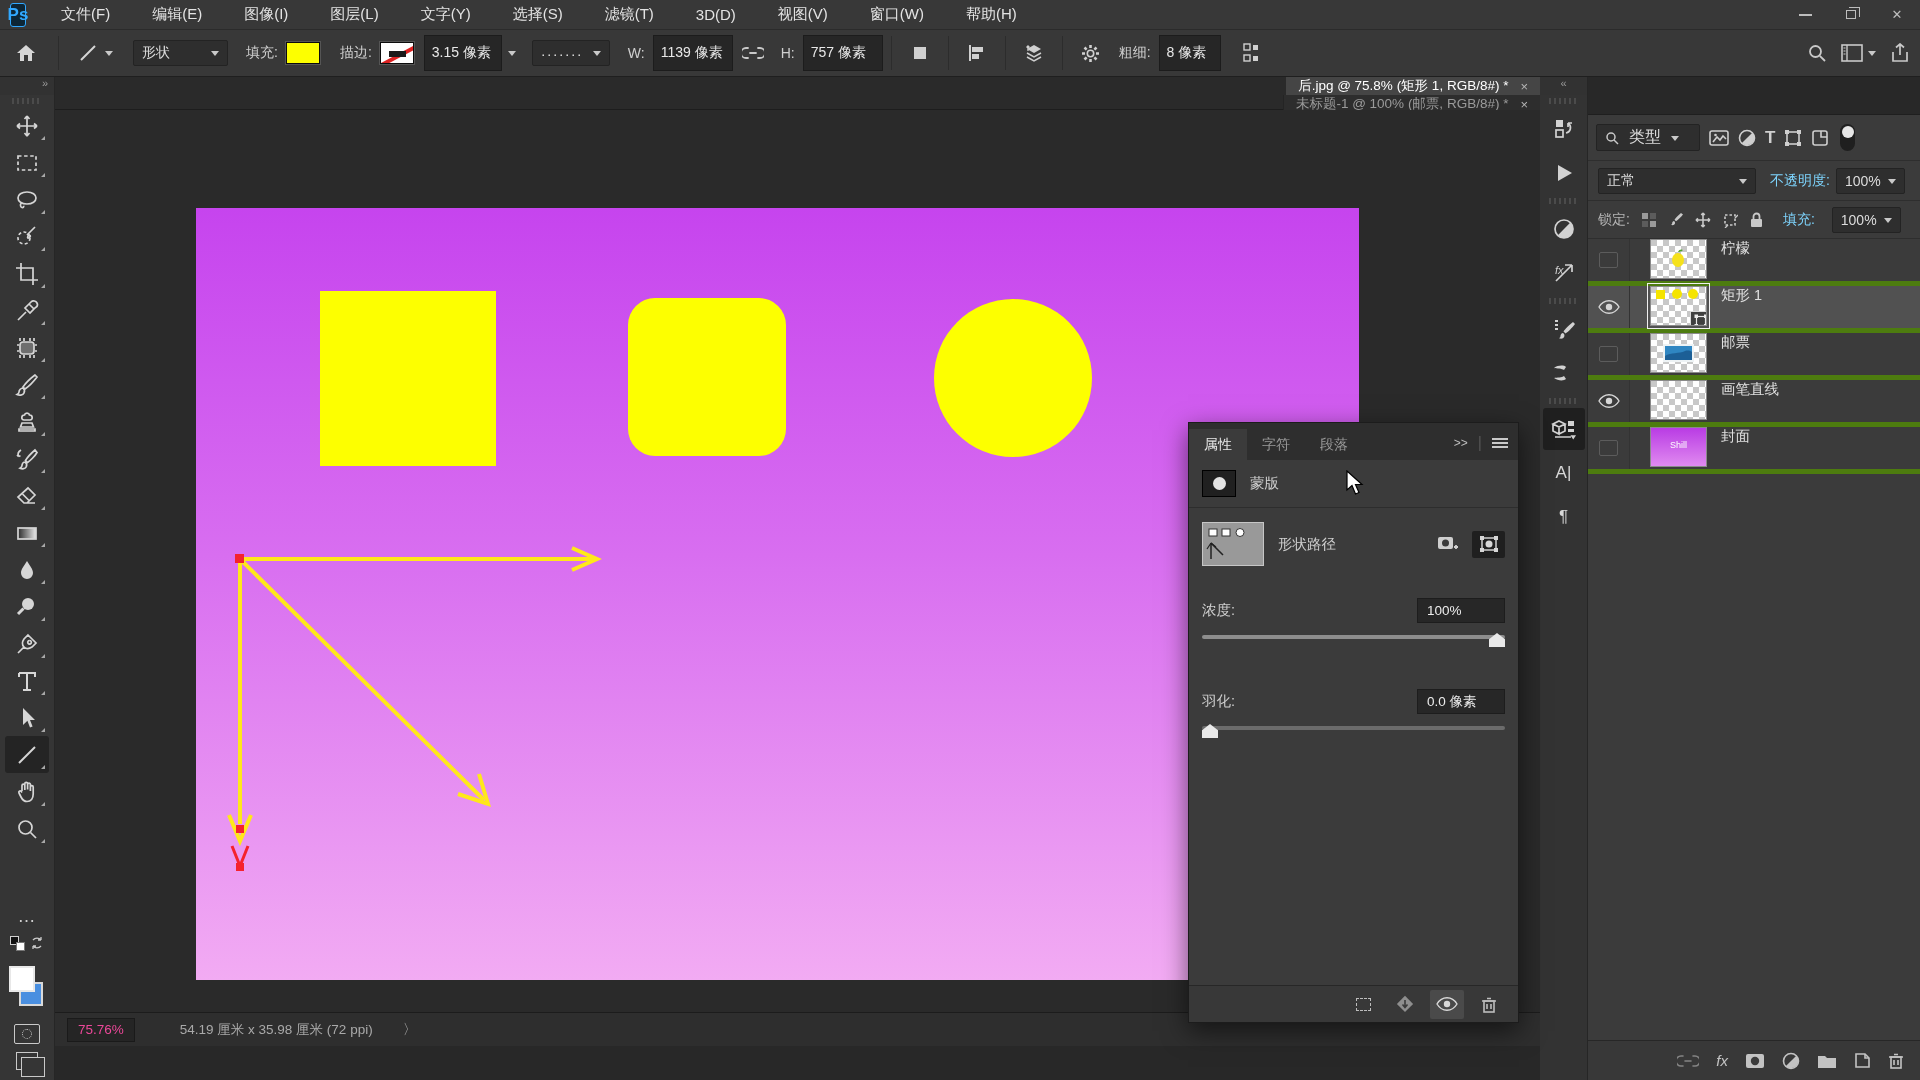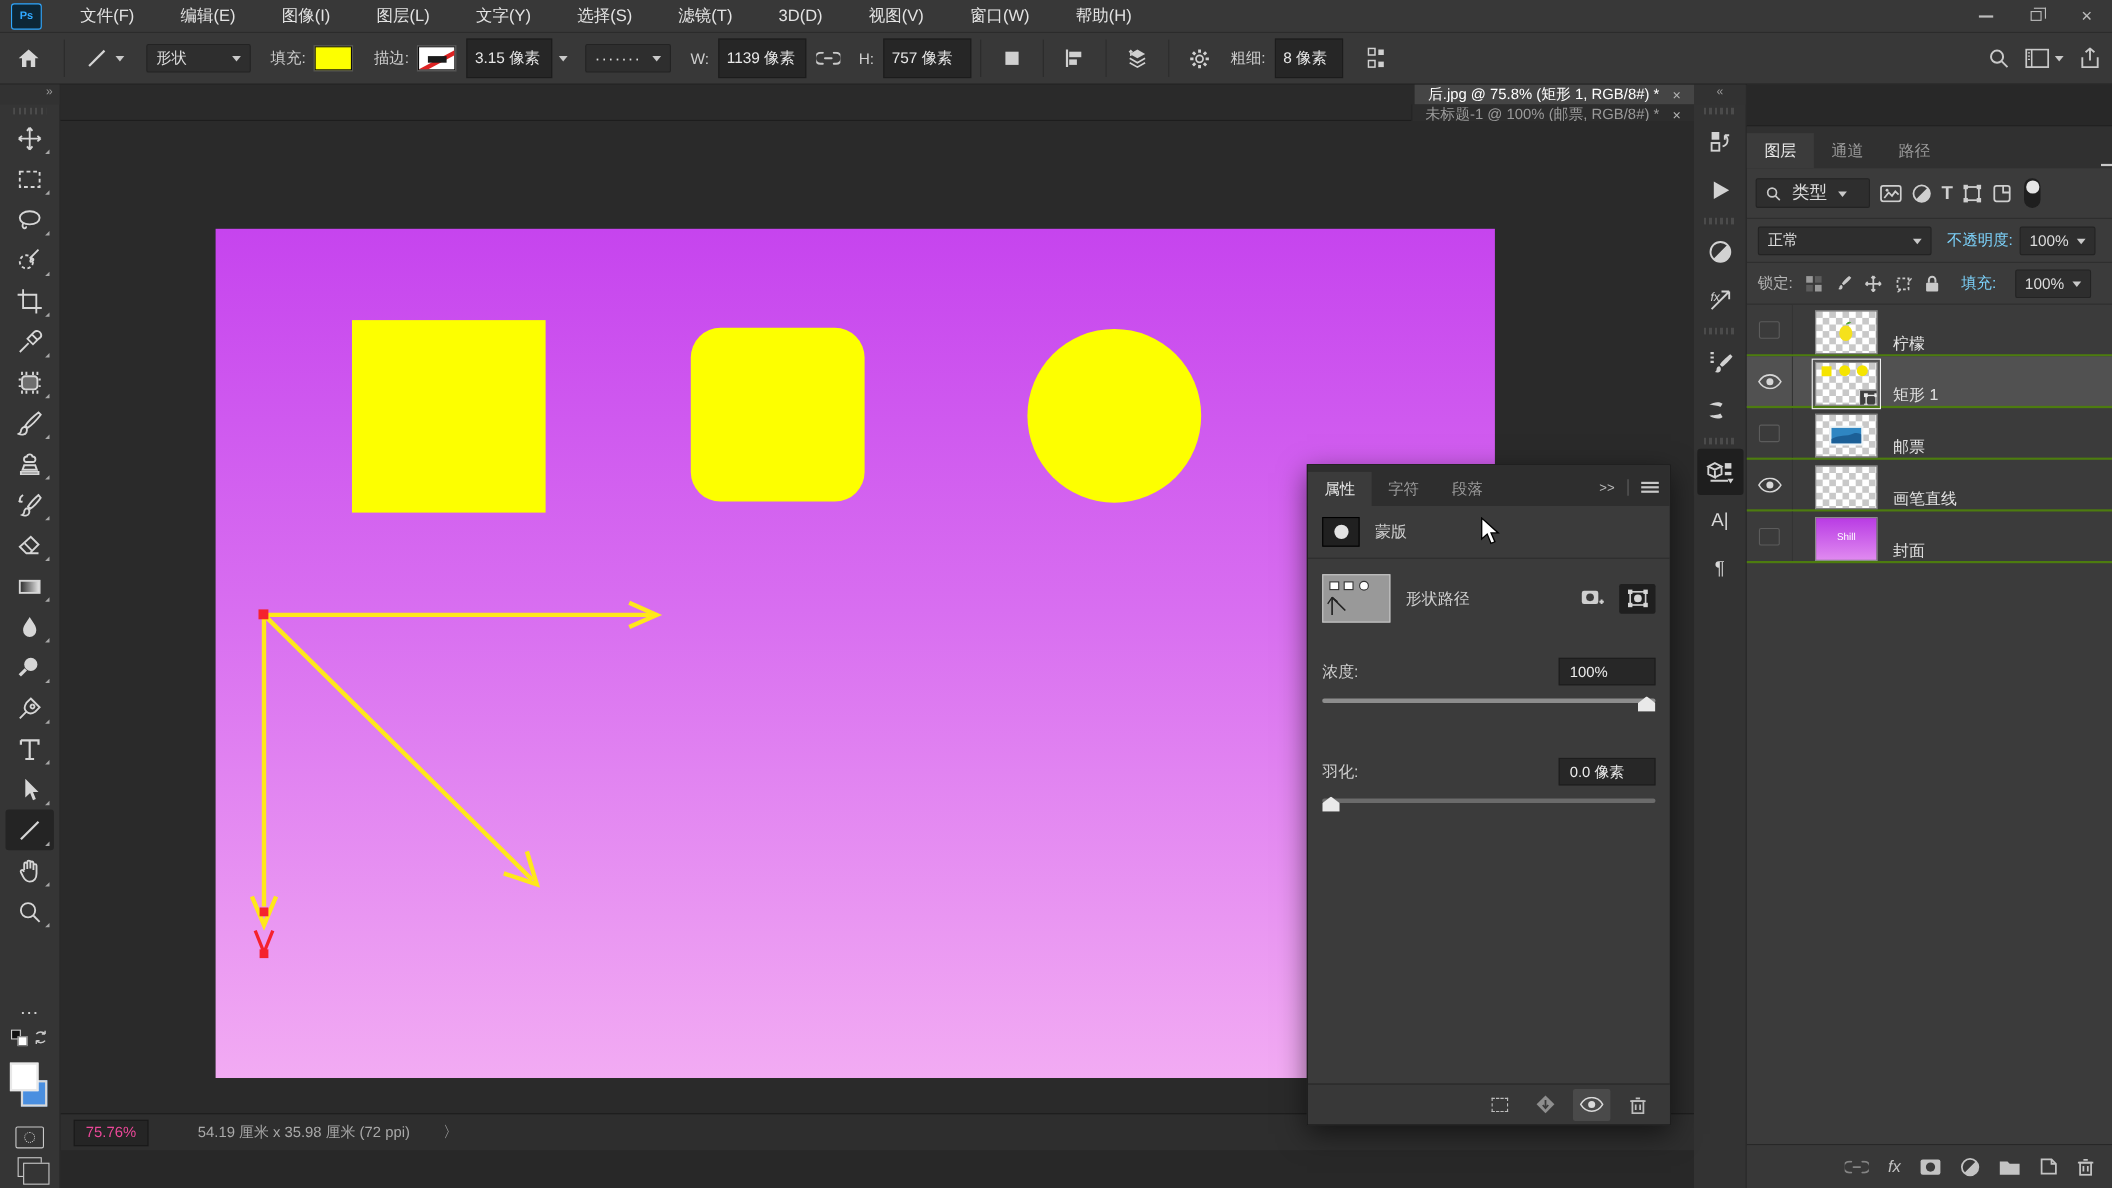--- a/index.html
+++ b/index.html
@@ -8,22 +8,22 @@
     --txt:#dcdcdc; --dim:#979797; --faint:#6f6f6f; --sel:#515151;
     --tabactive:#454545; --tabinactive:#2d2d2d; --border:#252525;
   }
   *{margin:0;padding:0;box-sizing:border-box;font-family:"Liberation Sans","DejaVu Sans",sans-serif;}
   html,body{width:1920px;height:1080px;overflow:hidden;background:#282828;}
   .app{position:relative;width:1920px;height:1080px;background:var(--deep);}
 
   
   .menubar{position:absolute;left:0;top:0;width:1920px;height:30px;background:var(--menubg);
     display:flex;align-items:center;border-bottom:1px solid #2b2b2b;}
-  .pslogo{width:28px;height:24px;margin:0 14px 0 10px;background:#0d2636;border:1px solid #31a8ff;
-    border-radius:3px;color:#31a8ff;font-size:10px;font-weight:bold;display:flex;align-items:center;justify-content:center;}
+  .pslogo{width:16px;height:24px;margin:0 14px 0 10px;background:#0d2636;border:1px solid #31a8ff;
+    border-radius:3px;color:#31a8ff;font-size:17px;font-weight:bold;display:flex;align-items:center;justify-content:center;}
   .menuitem{color:#e3e3e3;font-size:15px;padding:0 21px;height:30px;display:flex;align-items:center;cursor:default;}
   .wincontrols{margin-left:auto;display:flex;height:30px;}
   .winbtn{width:46px;height:30px;display:flex;align-items:center;justify-content:center;color:#bdbdbd;font-size:13px;}
   .winbtn .bar{width:13px;height:2px;background:#bdbdbd;}
   .winbtn .restore{width:10px;height:9px;border:1px solid #bdbdbd;position:relative;}
   .winbtn .restore:before{content:"";position:absolute;left:2px;top:-4px;width:10px;height:9px;border:1px solid #bdbdbd;border-left:none;border-bottom:none;}
 
   
   .optionsbar{position:absolute;left:0;top:30px;width:1920px;height:47px;background:var(--optbg);
     border-bottom:1px solid #1f1f1f;display:flex;align-items:center;color:var(--txt);font-size:14px;}
@@ -113,21 +113,21 @@
   .toggle{width:15px;height:27px;background:#1f1f1f;border-radius:8px;position:relative;margin-left:2px;}
   .toggle:before{content:"";position:absolute;left:1.5px;top:2px;width:12px;height:12px;background:#e6e6e6;border-radius:50%;}
   .blendrow{height:40px;display:flex;align-items:center;padding:0 10px;border-bottom:1px solid #2e2e2e;font-size:14px;}
   .blendsel{width:158px;height:26px;justify-content:space-between;}
   .op-label{color:#7dd3fc;margin-left:14px;margin-right:6px;}
   .valsel{height:26px;gap:7px;}
   .lockrow{height:38px;display:flex;align-items:center;padding:0 10px;gap:11px;border-bottom:1px solid #2e2e2e;font-size:14px;}
   .lockrow .lk{display:flex;align-items:center;color:#c9c9c9;}
   .lockrow svg{stroke:#c9c9c9;fill:none;stroke-width:1.6;}
   .layerlist{}
-  .layerrow{height:47px;display:flex;align-items:flex-end;border-bottom:2px solid #4d7c0f;position:relative;}
+  .layerrow{height:47px;display:flex;align-items:flex-start;border-bottom:5px solid #4d7c0f;position:relative;}
   .layerrow.selected{background:var(--sel);}
   .viscell{width:42px;display:flex;align-items:center;justify-content:center;border-right:1px solid #333;align-self:stretch;}
   .visbox{width:19px;height:16px;border:1px solid #5c5c5c;border-radius:2px;}
   .thumb{width:57px;height:40px;margin-left:20px;border:1px solid #8a8a8a;position:relative;overflow:hidden;}
   .checker{background:repeating-conic-gradient(#ffffff 0% 25%,#c8c8c8 0% 50%);background-size:12px 12px;}
   .thumb.selframe{outline:1px solid #f0f0f0;outline-offset:2px;}
   .lname{margin-left:14px;font-size:14.5px;color:#e0e0e0;}
   .rowlock{position:absolute;right:14px;}
   .badge{position:absolute;right:-6px;bottom:-6px;width:22px;height:20px;background:#3f3f3f;border:1px solid #dadada;
     display:flex;align-items:center;justify-content:center;}
@@ -537,26 +537,20 @@
             <rect x="17" y="12" width="6" height="3" fill="#d2d2d2" stroke="none"></rect>
             <path d="M4 20 H20 M21 19 l2.5 0 l-1.25 2 Z" fill="#d2d2d2"></path>
           </svg>
       </div>
       <div class="dockicon dock-char">A|</div>
       <div class="dockicon dock-char">¶</div>
     </div>
 
     <div class="rightcol">
       <div class="rc-spacer"></div>
-      <div class="paneltabs">
-        <div class="ptab active">图层</div>
-        <div class="ptab">通道</div>
-        <div class="ptab">路径</div>
-        <div class="ptab-menu"><span class="hamb"></span></div>
-      </div>
       <div class="filterrow">
         <div class="select typesel">
           <svg class="ic" width="14" height="14" viewBox="0 0 14 14">
               <circle cx="6" cy="6" r="4" stroke="#c9c9c9" stroke-width="1.5" fill="none"></circle>
               <path d="M9 9 L13 13" stroke="#c9c9c9" stroke-width="1.5"></path>
             </svg>
           <span>类型</span>
           <span class="chev"></span>
         </div>
         <span class="fricon">

